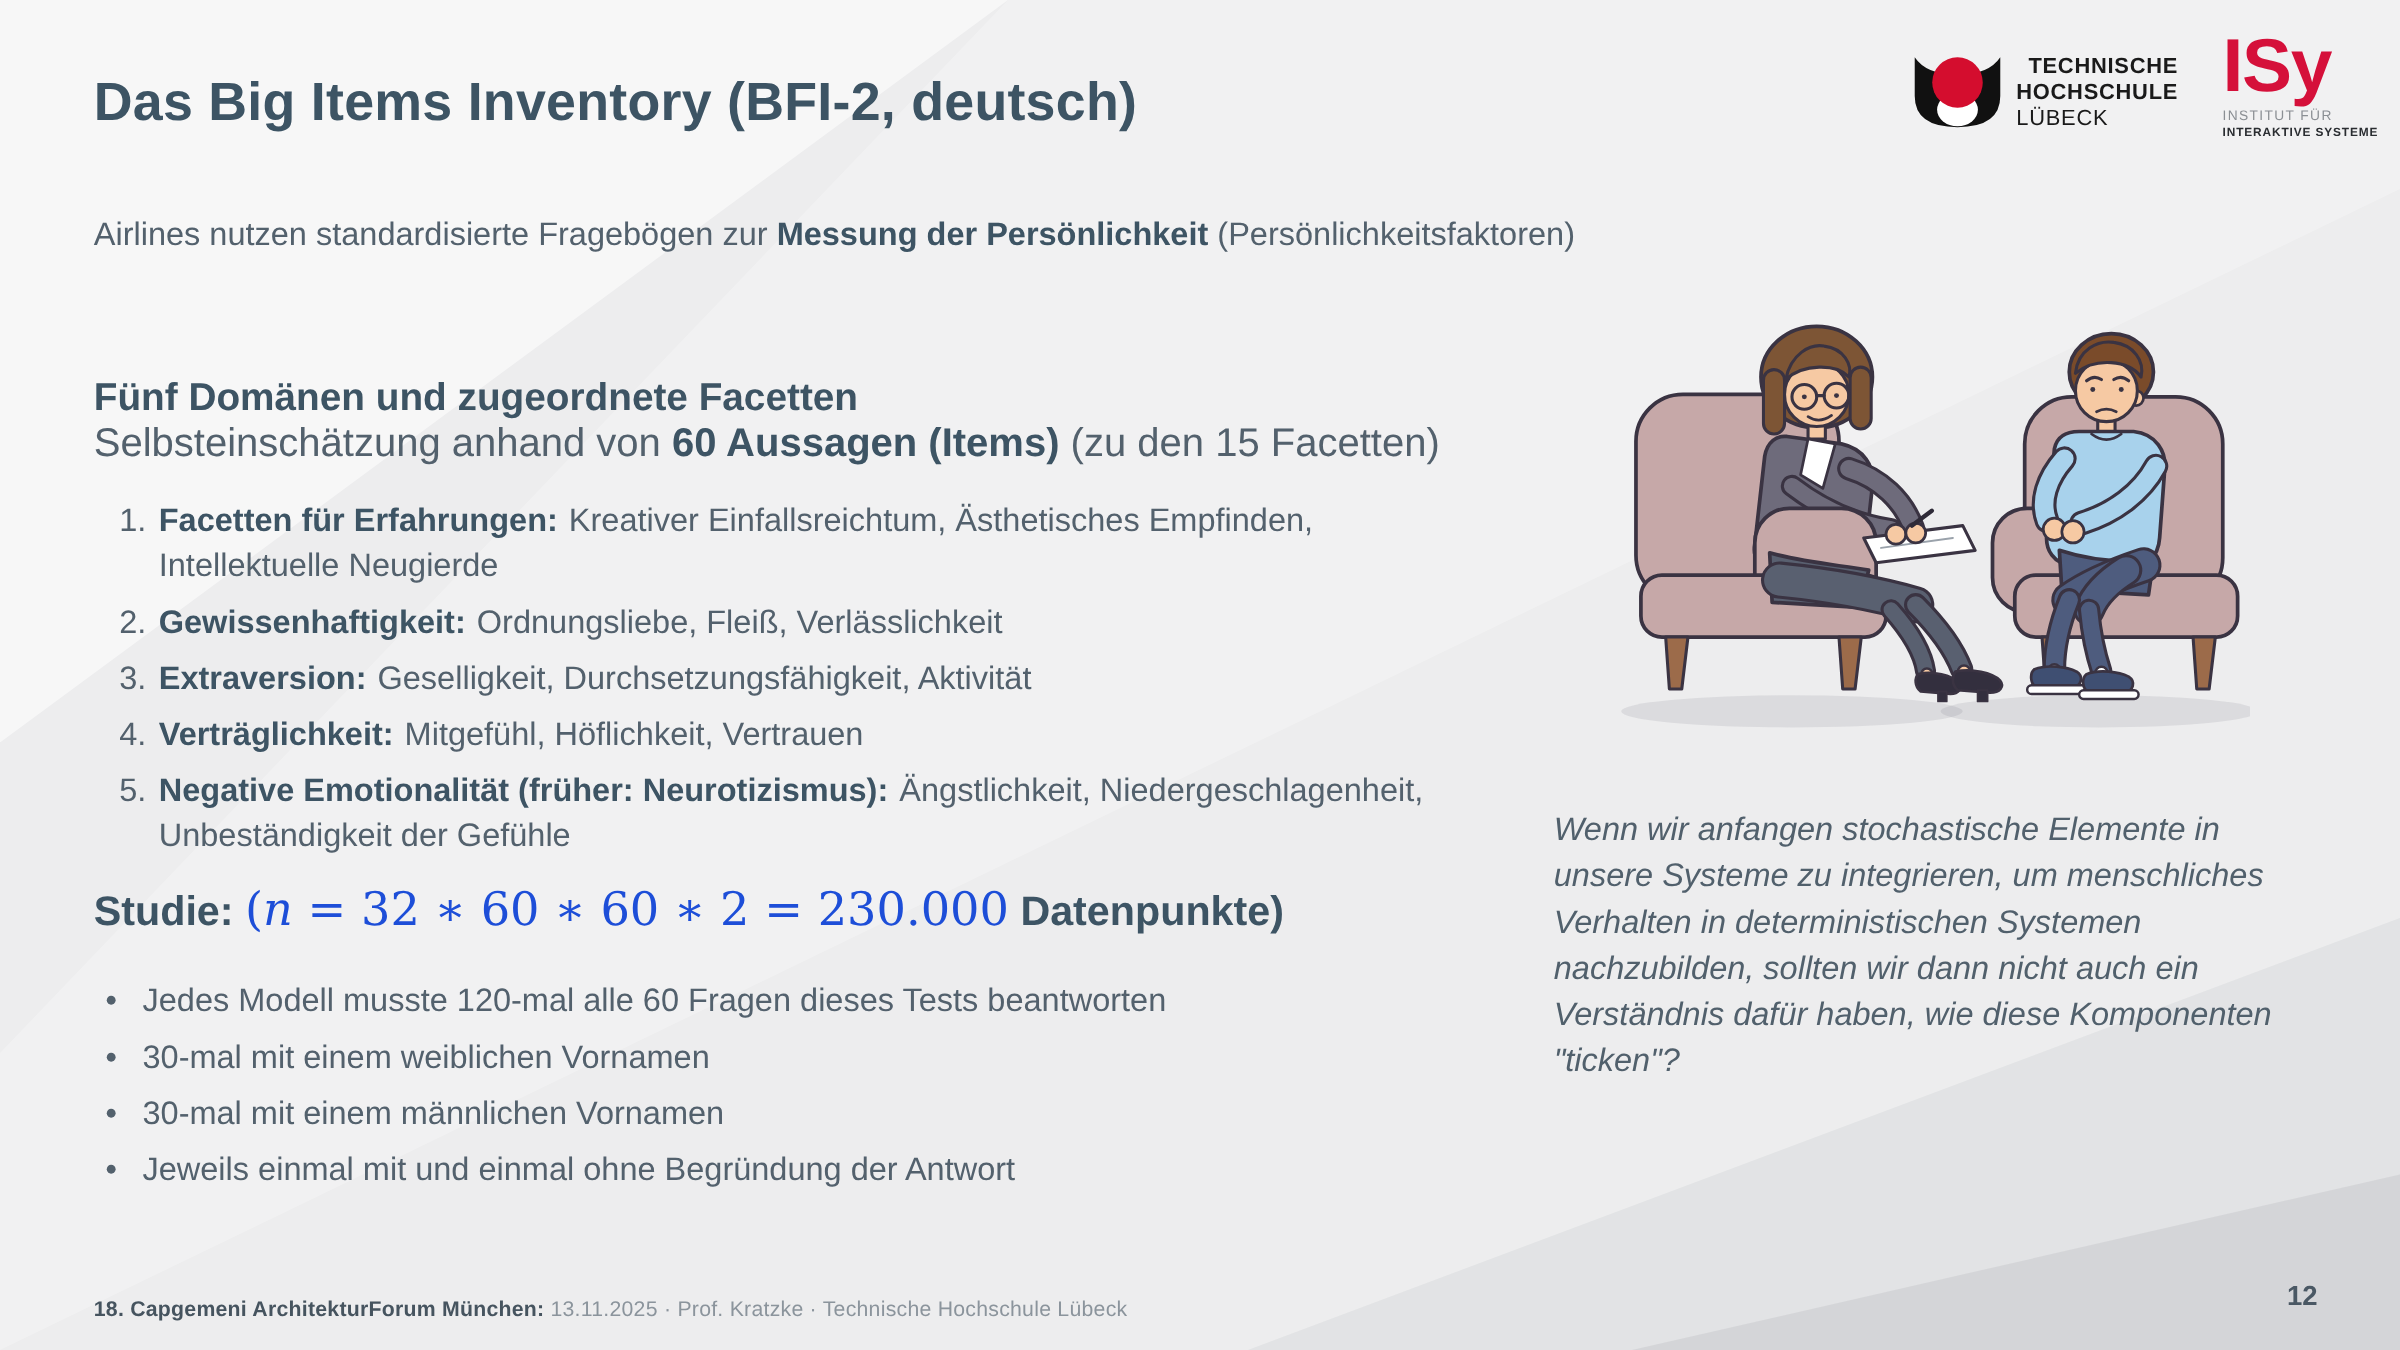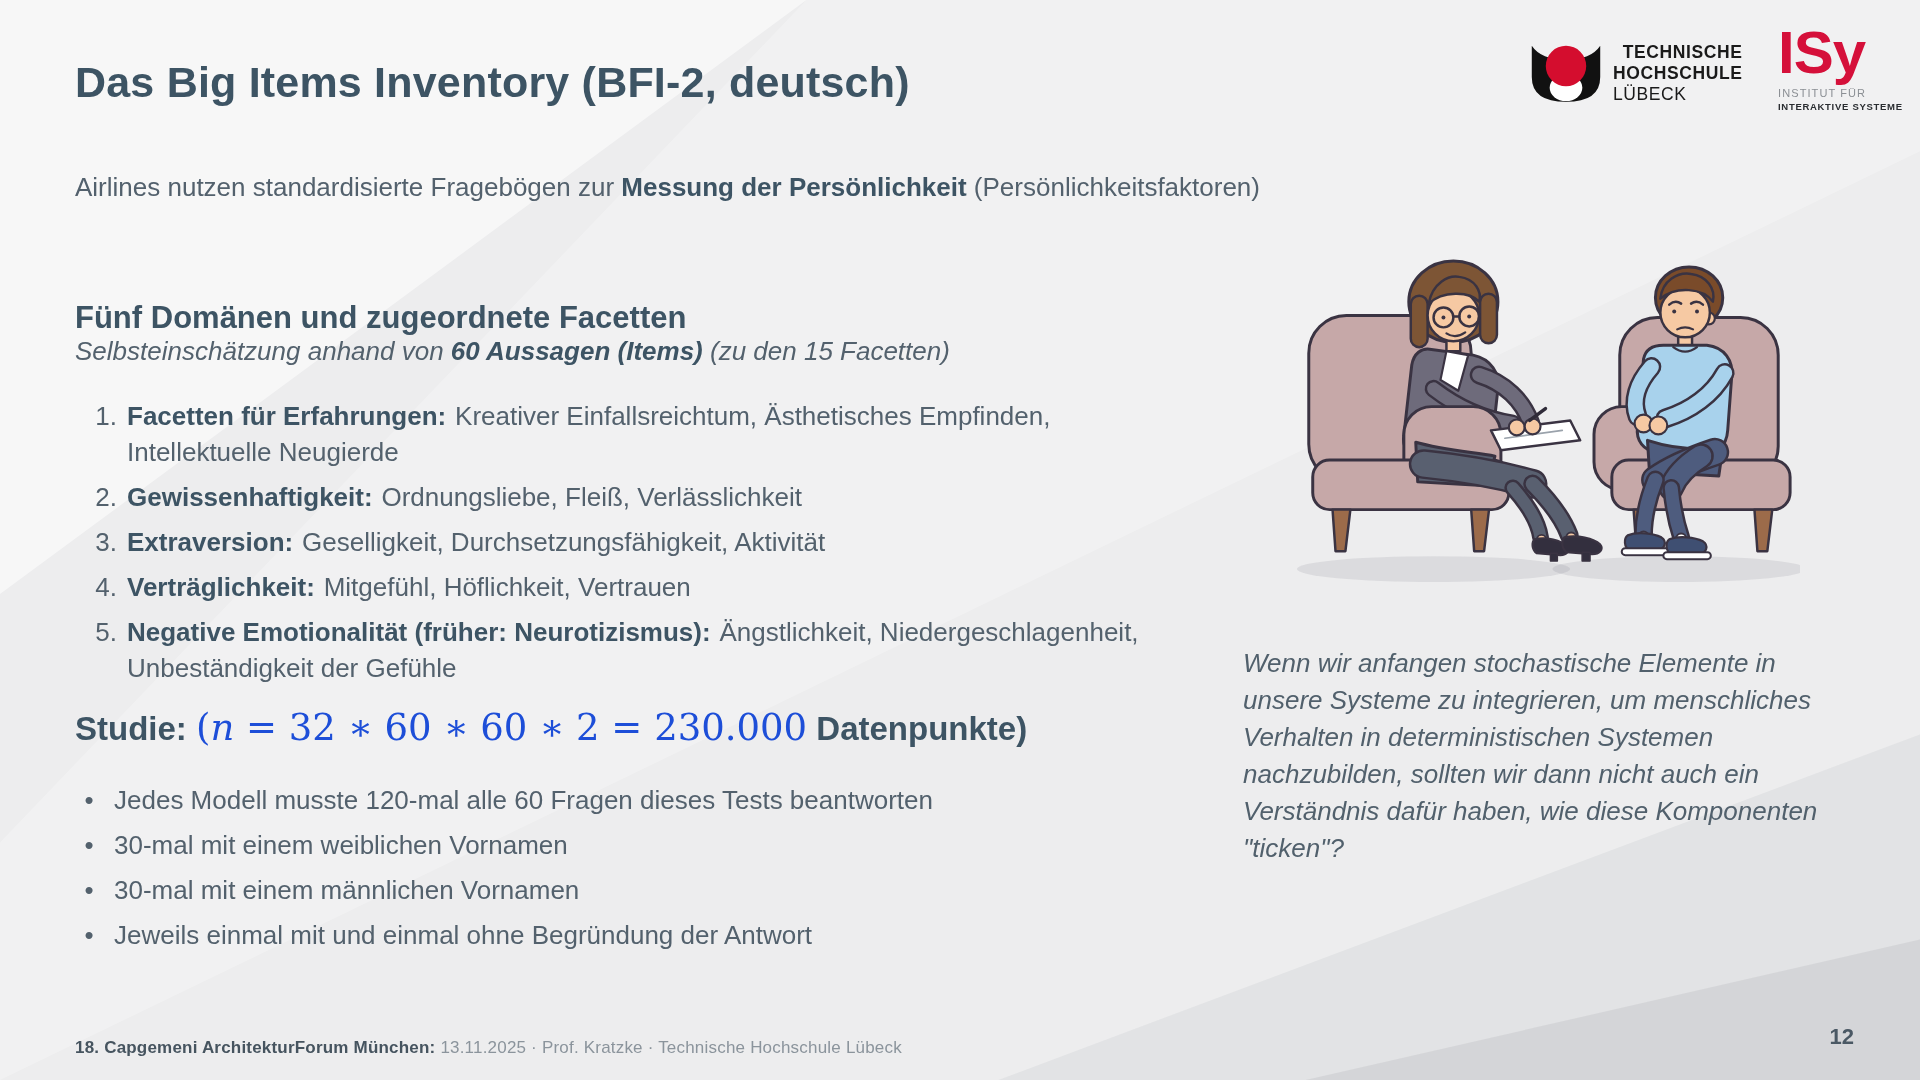--- a/index.html
+++ b/index.html
@@ -32,21 +32,21 @@
     font-size:26px; color:#53616d;
   }
   .subtitle b, .lead b { color:#3d5464; }
   .h2 {
     position:absolute; left:75px;
     font-size:31px; font-weight:bold; color:#3d5464;
   }
   .h2.domains { top:268px;margin-top:32px; }
   .lead {
     position:absolute; left:75px; top:336px;
-    font-size:26px; color:#53616d;font-style:italic;
+    font-size:32px; color:#53616d;
   }
   ol.facets {
     position:absolute; left:75px; top:398px; width:1070px;
     list-style:none; font-size:26px; line-height:36px;
   }
   ol.facets li {
     display:grid; grid-template-columns:42px 1fr; column-gap:10px;
     margin-bottom:9px;
   }
   ol.facets .num { text-align:right; color:#53616d; }

